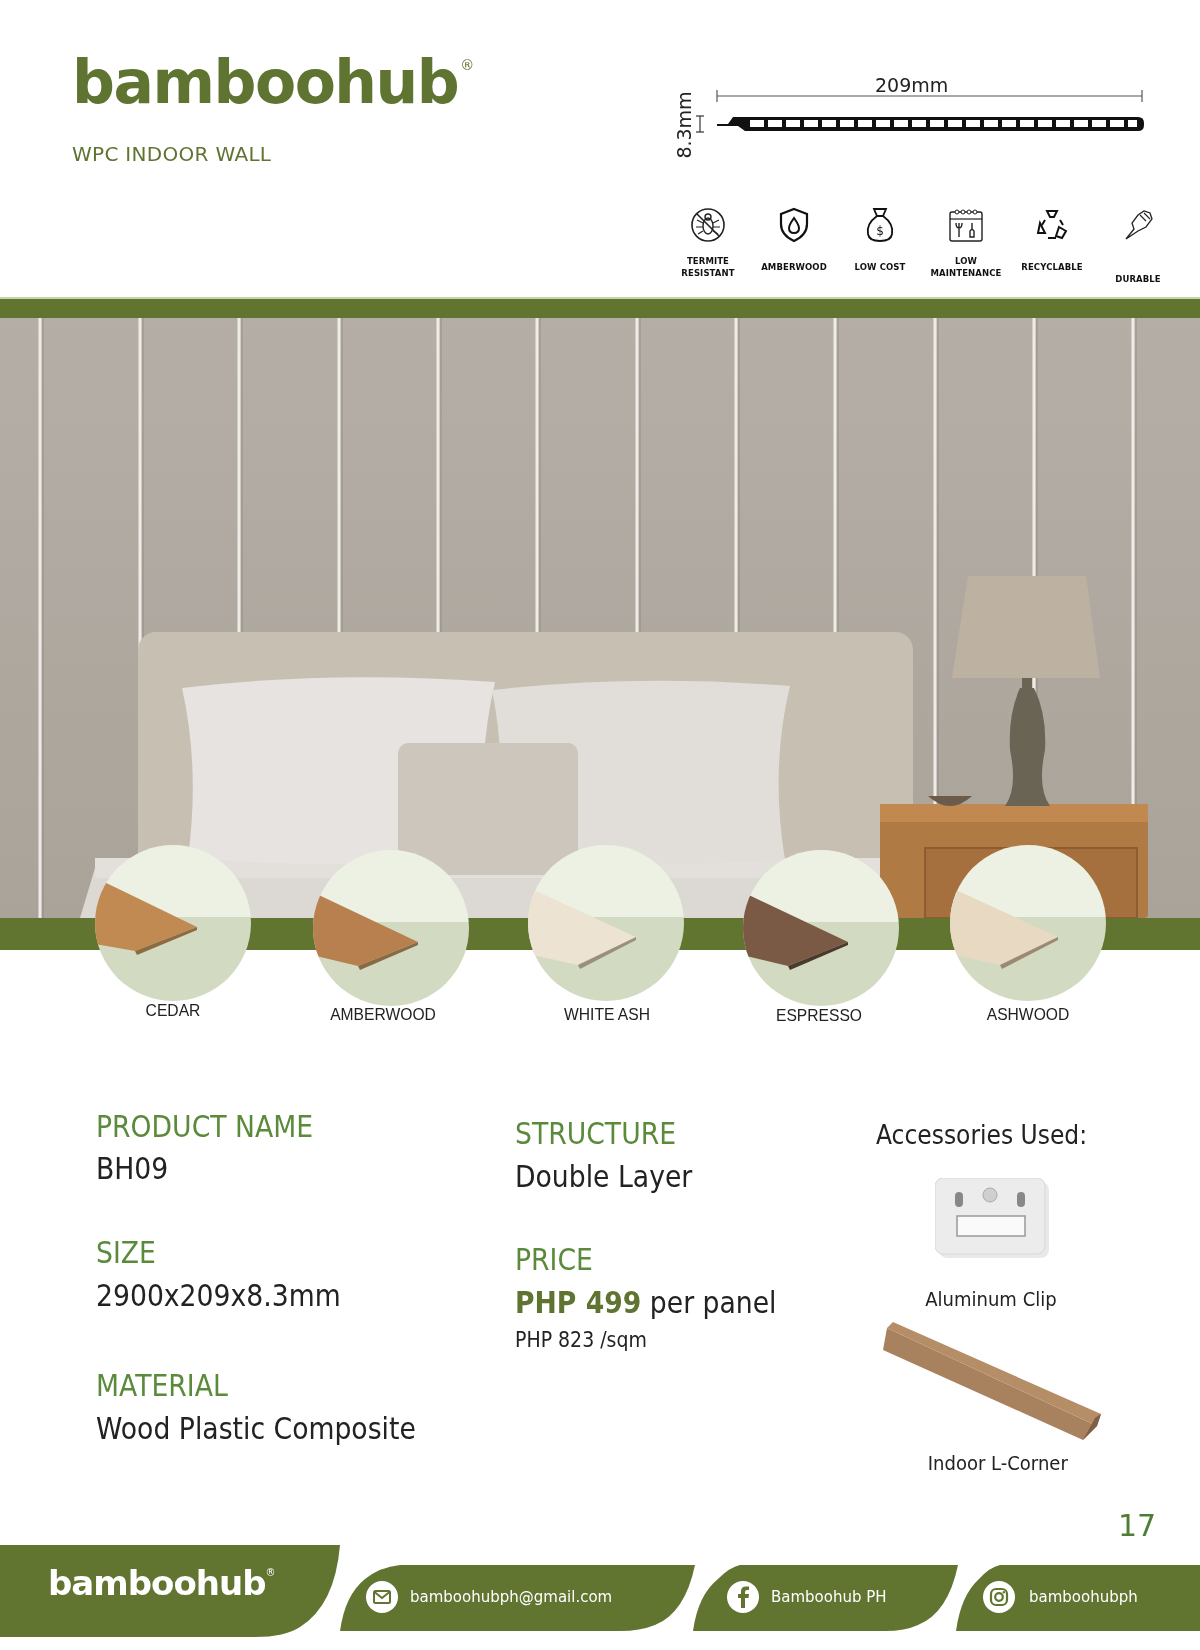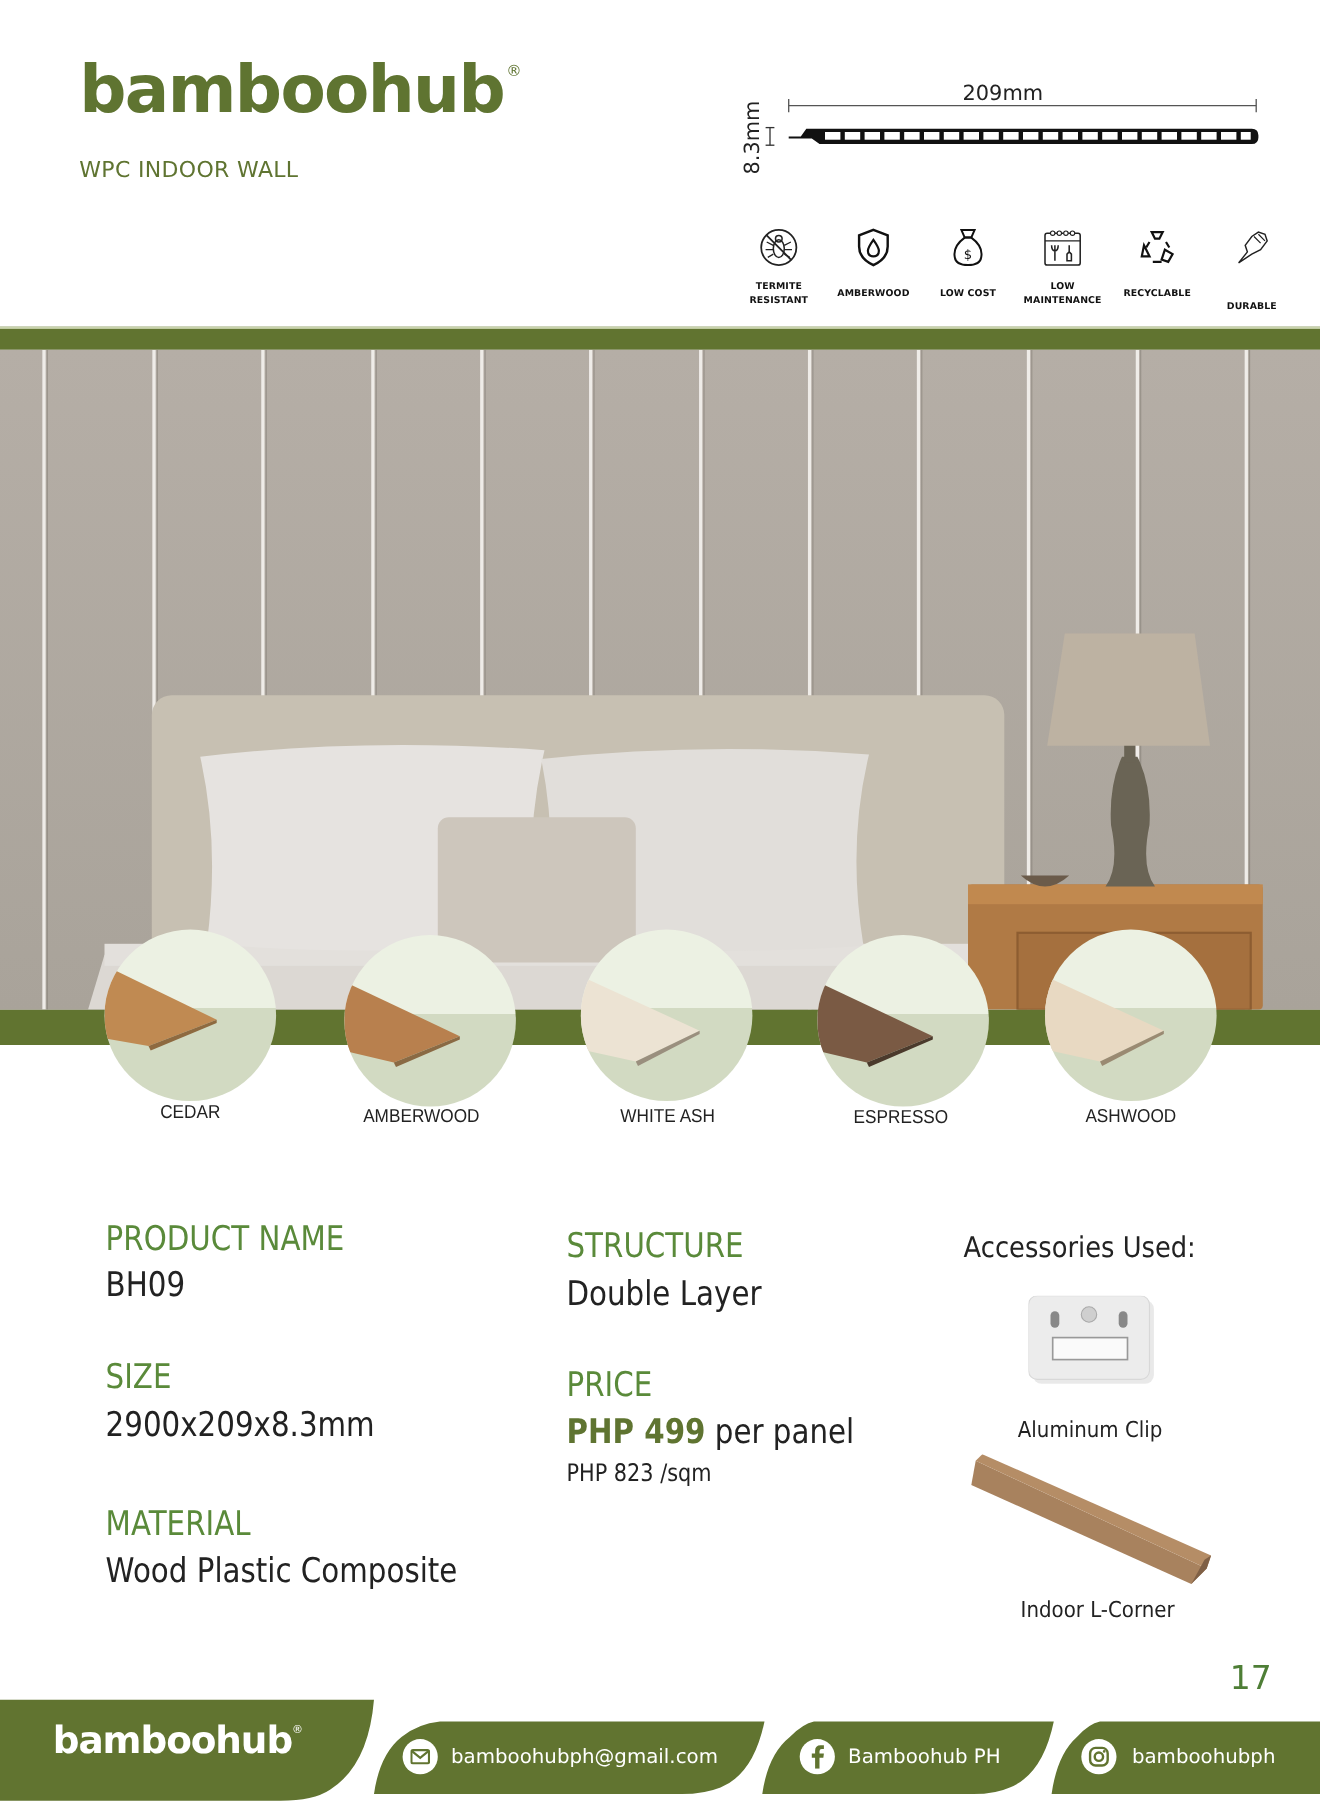--- a/index.html
+++ b/index.html
@@ -30,21 +30,21 @@
   .spec-v { font-size: 31px; color: #222; font-family: "DejaVu Sans", sans-serif; transform-origin: left; transform: scaleX(0.86); white-space: nowrap; }
   .price-main { color: #5f7431; font-weight: bold; }
   .price-sub { font-size: 22px; color: #222; transform-origin: left; transform: scaleX(0.86); white-space: nowrap; }
 
   .acc-title { font-size: 26px; color: #222; transform-origin: left; transform: scaleX(0.9); white-space: nowrap; }
   .acc-label { font-size: 20px; color: #222; white-space: nowrap; transform-origin: center; transform: scaleX(0.9); }
 
   .page-num { left: 1118px; top: 1508px; font-size: 30px; color: #4e7e36; }
 
   .footer-shape { fill: #617430; }
-  .f-text { color: #ffffff; font-size: 18px; font-family: "DejaVu Sans", sans-serif; white-space: nowrap; text-align: center; }
+  .f-text { color: #ffffff; font-size: 15px; font-family: "DejaVu Sans", sans-serif; white-space: nowrap; text-align: center; }
   .f-icon { width: 32px; height: 32px; border-radius: 50%; background: #fff; display: flex; align-items: center; justify-content: center; }
 </style>
 </head>
 <body>
 
 <div class="abs logo"><span>bamboohub</span><sup>®</sup></div>
 <div class="abs subtitle">
   <div>WPC INDOOR WALL</div>
 </div>
 

